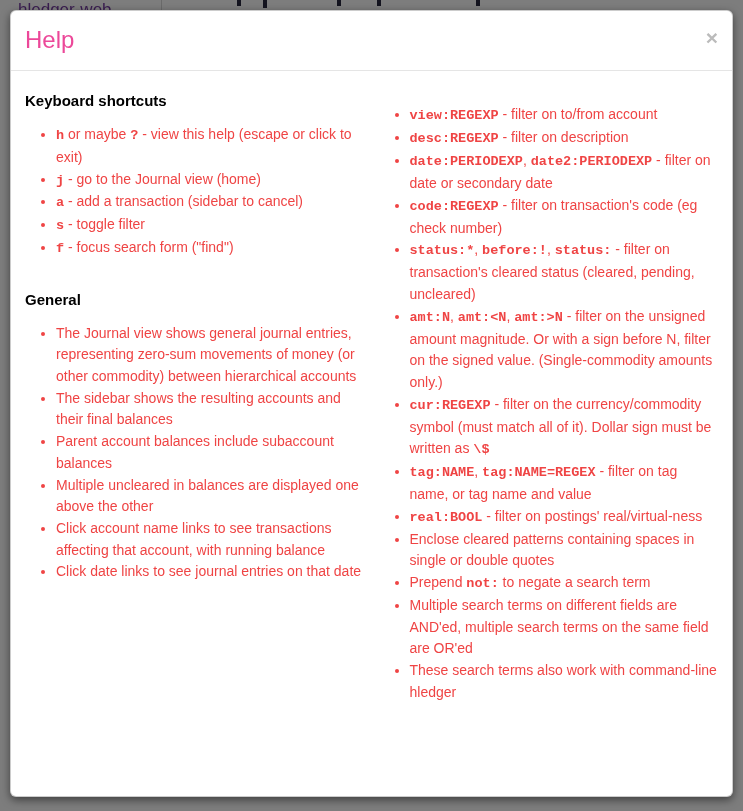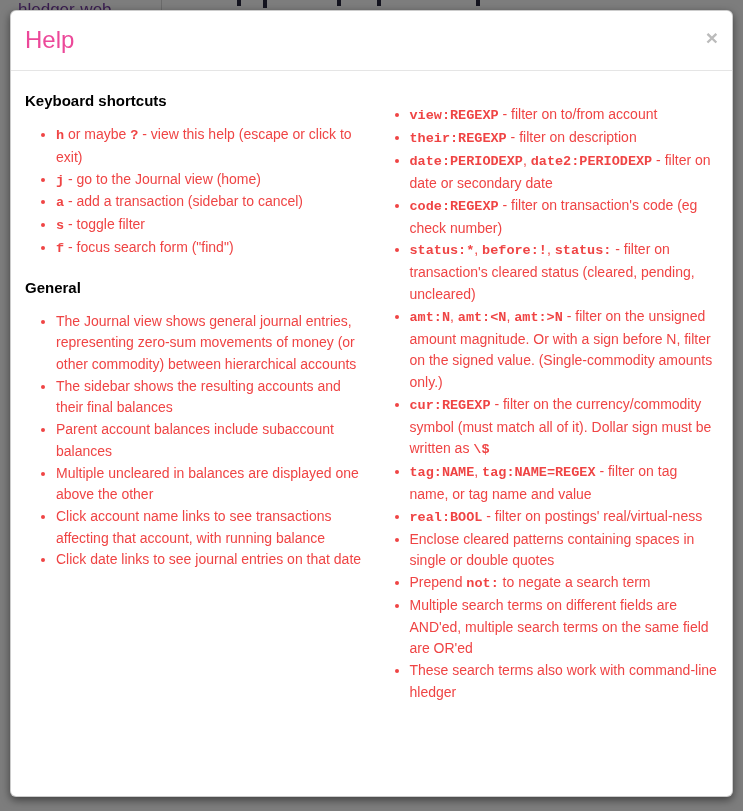--- a/index.html
+++ b/index.html
@@ -67,21 +67,21 @@
     padding: 20px 14px 14px 14px;
   }
   .col { flex: 1 1 50%; min-width: 0; }
 
   .section-heading {
     font-size: 15px;
     font-weight: bold;
     color: #000;
     line-height: 1.3;
   }
-  .section + .section .section-heading { margin-top: 18px; }
+  .section + .section .section-heading { margin-top: 30px; }
 
   ul.help-list {
     margin: 13px 0 14px 0;
     padding-left: 31px;
   }
   ul.help-list li {
     font-size: 14px;
     line-height: 1.55;
     color: #ef4444;
   }
@@ -131,21 +131,21 @@
             <li><span class="seg-text">Multiple uncleared in balances are displayed one above the other</span></li>
             <li><span class="seg-text">Click account name links to see transactions affecting that account, with running balance</span></li>
             <li><span class="seg-text">Click date links to see journal entries on that date</span></li>
           </ul>
       </div>
     </div>
     <div class="col">
       <div class="section">
         <ul class="help-list">
             <li><span class="seg-code">view:REGEXP</span><span class="seg-text"> - filter on to/from account</span></li>
-            <li><span class="seg-code">their:REGEXP</span><span class="seg-text"> - filter on description</span></li>
+            <li><span class="seg-code">desc:REGEXP</span><span class="seg-text"> - filter on description</span></li>
             <li><span class="seg-code">date:PERIODEXP</span><span class="seg-text">, </span><span class="seg-code">date2:PERIODEXP</span><span class="seg-text"> - filter on date or secondary date</span></li>
             <li><span class="seg-code">code:REGEXP</span><span class="seg-text"> - filter on transaction's code (eg check number)</span></li>
             <li><span class="seg-code">status:*</span><span class="seg-text">, </span><span class="seg-code">before:!</span><span class="seg-text">, </span><span class="seg-code">status:</span><span class="seg-text"> - filter on transaction's cleared status (cleared, pending, uncleared)</span></li>
             <li><span class="seg-code">amt:N</span><span class="seg-text">, </span><span class="seg-code">amt:&lt;N</span><span class="seg-text">, </span><span class="seg-code">amt:&gt;N</span><span class="seg-text"> - filter on the unsigned amount magnitude. Or with a sign before N, filter on the signed value. (Single-commodity amounts only.)</span></li>
             <li><span class="seg-code">cur:REGEXP</span><span class="seg-text"> - filter on the currency/commodity symbol (must match all of it). Dollar sign must be written as </span><span class="seg-code">\$</span></li>
             <li><span class="seg-code">tag:NAME</span><span class="seg-text">, </span><span class="seg-code">tag:NAME=REGEX</span><span class="seg-text"> - filter on tag name, or tag name and value</span></li>
             <li><span class="seg-code">real:BOOL</span><span class="seg-text"> - filter on postings' real/virtual-ness</span></li>
             <li><span class="seg-text">Enclose cleared patterns containing spaces in single or double quotes</span></li>
             <li><span class="seg-text">Prepend </span><span class="seg-code">not:</span><span class="seg-text"> to negate a search term</span></li>
             <li><span class="seg-text">Multiple search terms on different fields are AND'ed, multiple search terms on the same field are OR'ed</span></li>

